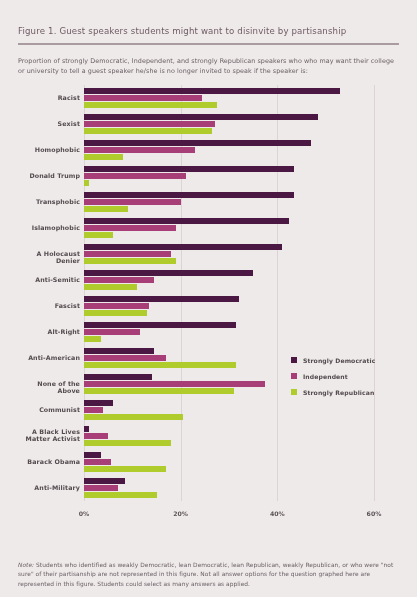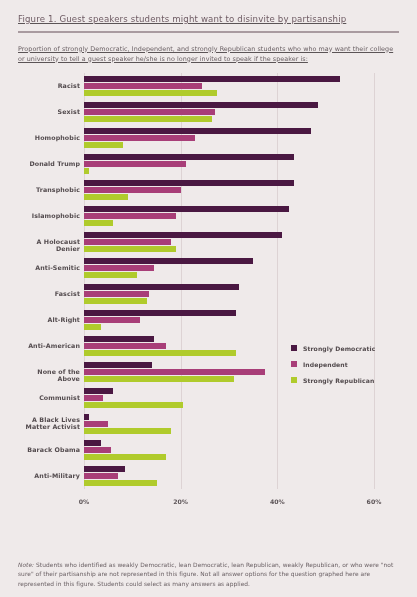--- a/index.html
+++ b/index.html
@@ -12,22 +12,21 @@
     background: #efeaea;
     font-family: "DejaVu Sans", sans-serif;
     color: #5b5456;
     overflow: hidden;
   }
   .page {
     position: relative;
     width: 417px;
     height: 597px;
     box-sizing: border-box;
-    padding: 0 18px;
-    text-decoration: underline;
+    padding: 12px 18px;
   }
   .fig-title {
     font-size: 8.6px;
     color: #6e5b63;
     padding-top: 13px;
     letter-spacing: 0.15px;
     line-height: 12px;
   }
   .title-rule {
     height: 1.5px;
@@ -143,21 +142,21 @@
   }
   .fn-italic { font-style: italic; }
 </style>
 </head>
 <body>
 
 <div class="page">
 
   <div class="fig-title">Figure 1. Guest speakers students might want to disinvite by partisanship</div>
   <div class="title-rule"></div>
-  <div class="subtitle">Proportion of strongly Democratic, Independent, and strongly Republican students who who may want their college or university to tell a guest speaker he/she is no longer invited to speak if the speaker is:</div>
+  <div class="subtitle">Proportion of strongly Democratic, Independent, and strongly Republican speakers who who may want their college or university to tell a guest speaker he/she is no longer invited to speak if the speaker is:</div>
 
   <div class="chart-area">
     <div class="cat-labels">
         <div class="cat-label" style="top: 9.2px;">Racist</div>
         <div class="cat-label" style="top: 35.2px;">Sexist</div>
         <div class="cat-label" style="top: 61.2px;">Homophobic</div>
         <div class="cat-label" style="top: 87.2px;">Donald Trump</div>
         <div class="cat-label" style="top: 113.2px;">Transphobic</div>
         <div class="cat-label" style="top: 139.2px;">Islamophobic</div>
         <div class="cat-label" style="top: 165.2px;">A Holocaust Denier</div>

